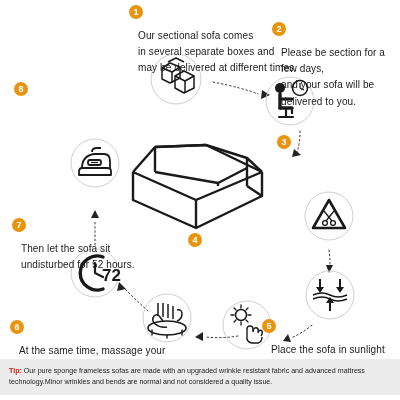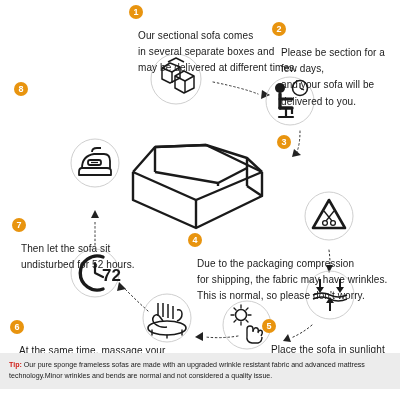--- a/index.html
+++ b/index.html
@@ -36,21 +36,21 @@
   #s1{left:129px;top:5px;}
   #s2{left:272px;top:22px;}
   #s3{left:277px;top:135px;}
   #s4{left:188px;top:233px;}
   #s5{left:262px;top:319px;}
   #s6{left:10px;top:320px;}
   #s7{left:12px;top:218px;}
   #s8{left:14px;top:82px;}
 
   #tipbar{
-    position:absolute;left:0;bottom:11px;width:400px;height:36px;
+    position:absolute;left:0;bottom:5px;width:400px;height:36px;
     background:#ececec;z-index:8;
     box-sizing:border-box;
     padding:7px 9px 0 9px;
   }
   #tipbar p{
     margin:0;font-size:7.1px;line-height:1.62;color:#1a1a1a;
   }
   .tip-label{color:#d0201a;font-weight:bold;}
 </style>
 </head>
@@ -221,23 +221,20 @@
 and your sofa will be
 delivered to you.</p>
   </div>
 
   <div class="step" id="s3">
     <div class="badge">3</div>
   </div>
 
   <div class="step" id="s4">
     <div class="badge">4</div>
-    <p>Due to the packaging compression
-for shipping, the fabric may have wrinkles.
-This is normal, so please don't worry.</p>
   </div>
 
   <div class="step" id="s5">
     <div class="badge">5</div>
     <p>Place the sofa in sunlight
 and gently pat each section.</p>
   </div>
 
   <div class="step" id="s6">
     <div class="badge">6</div>

